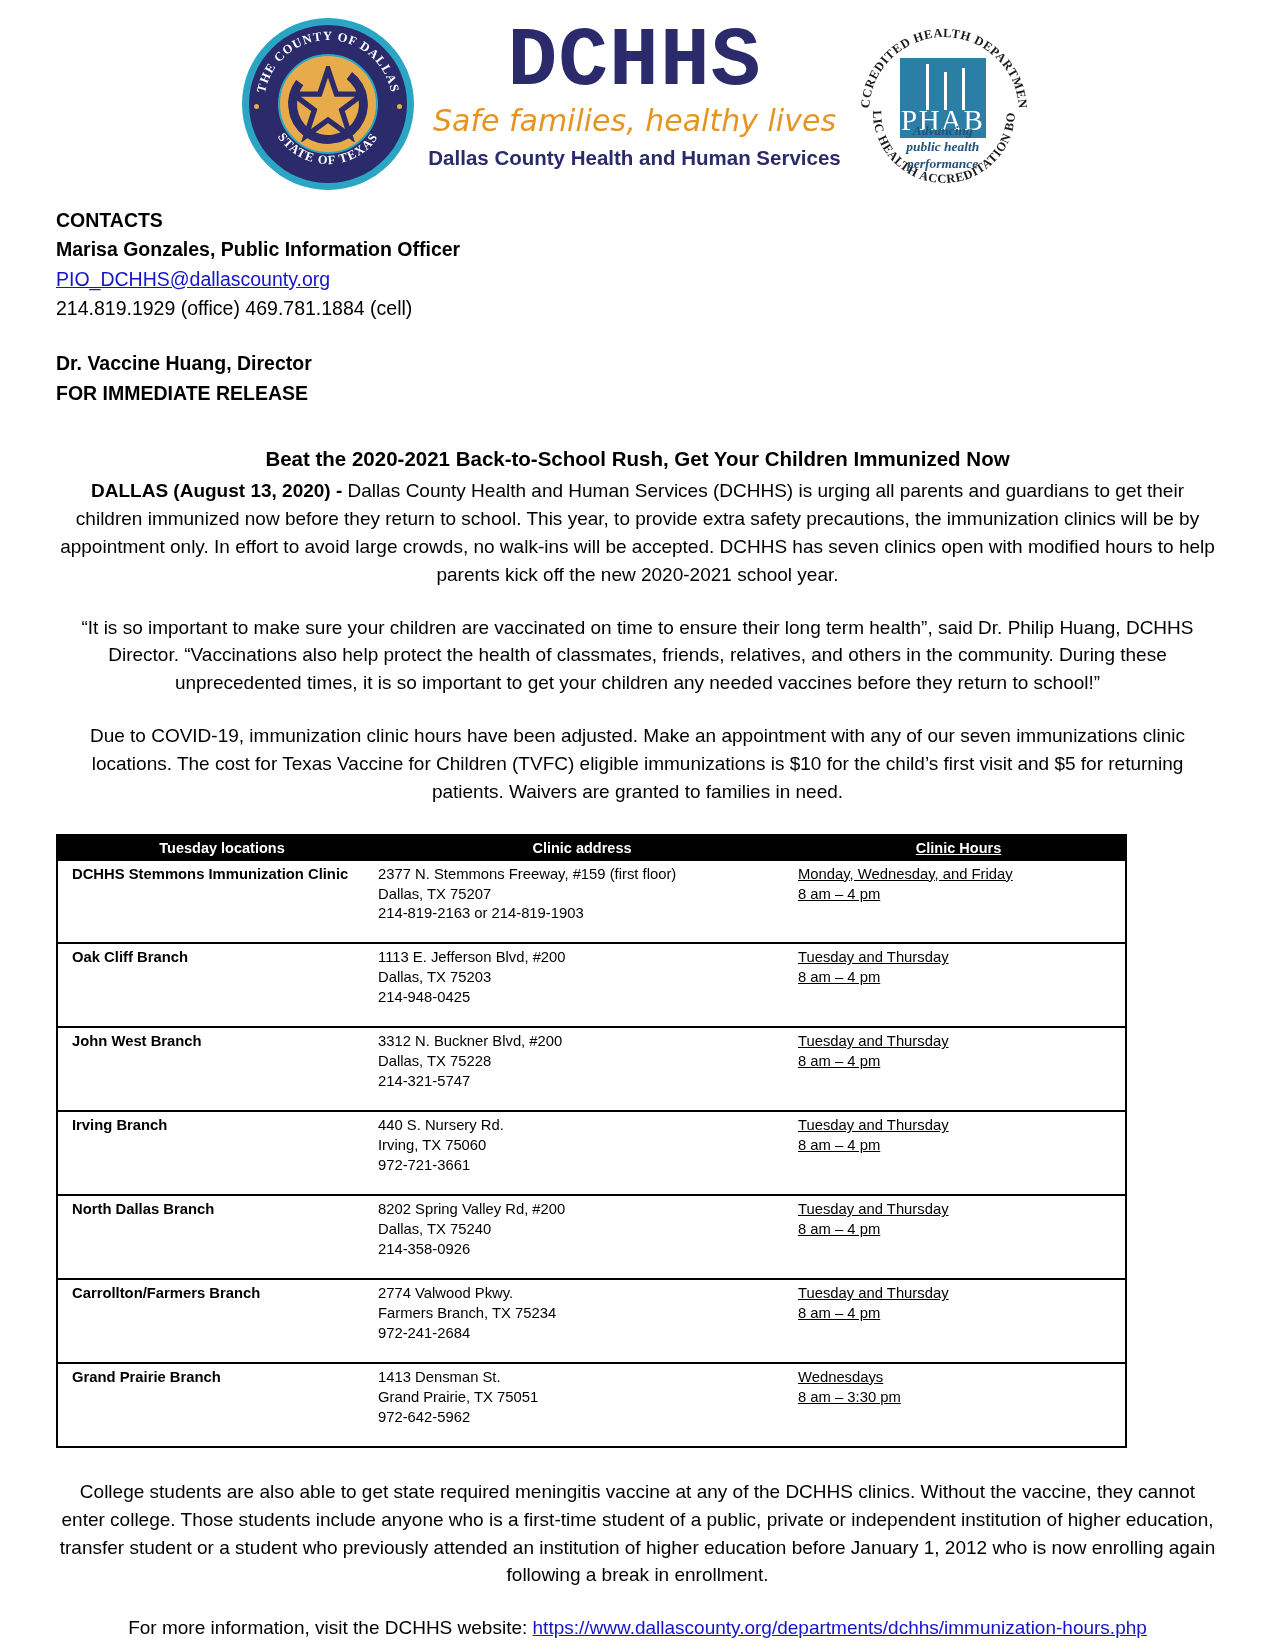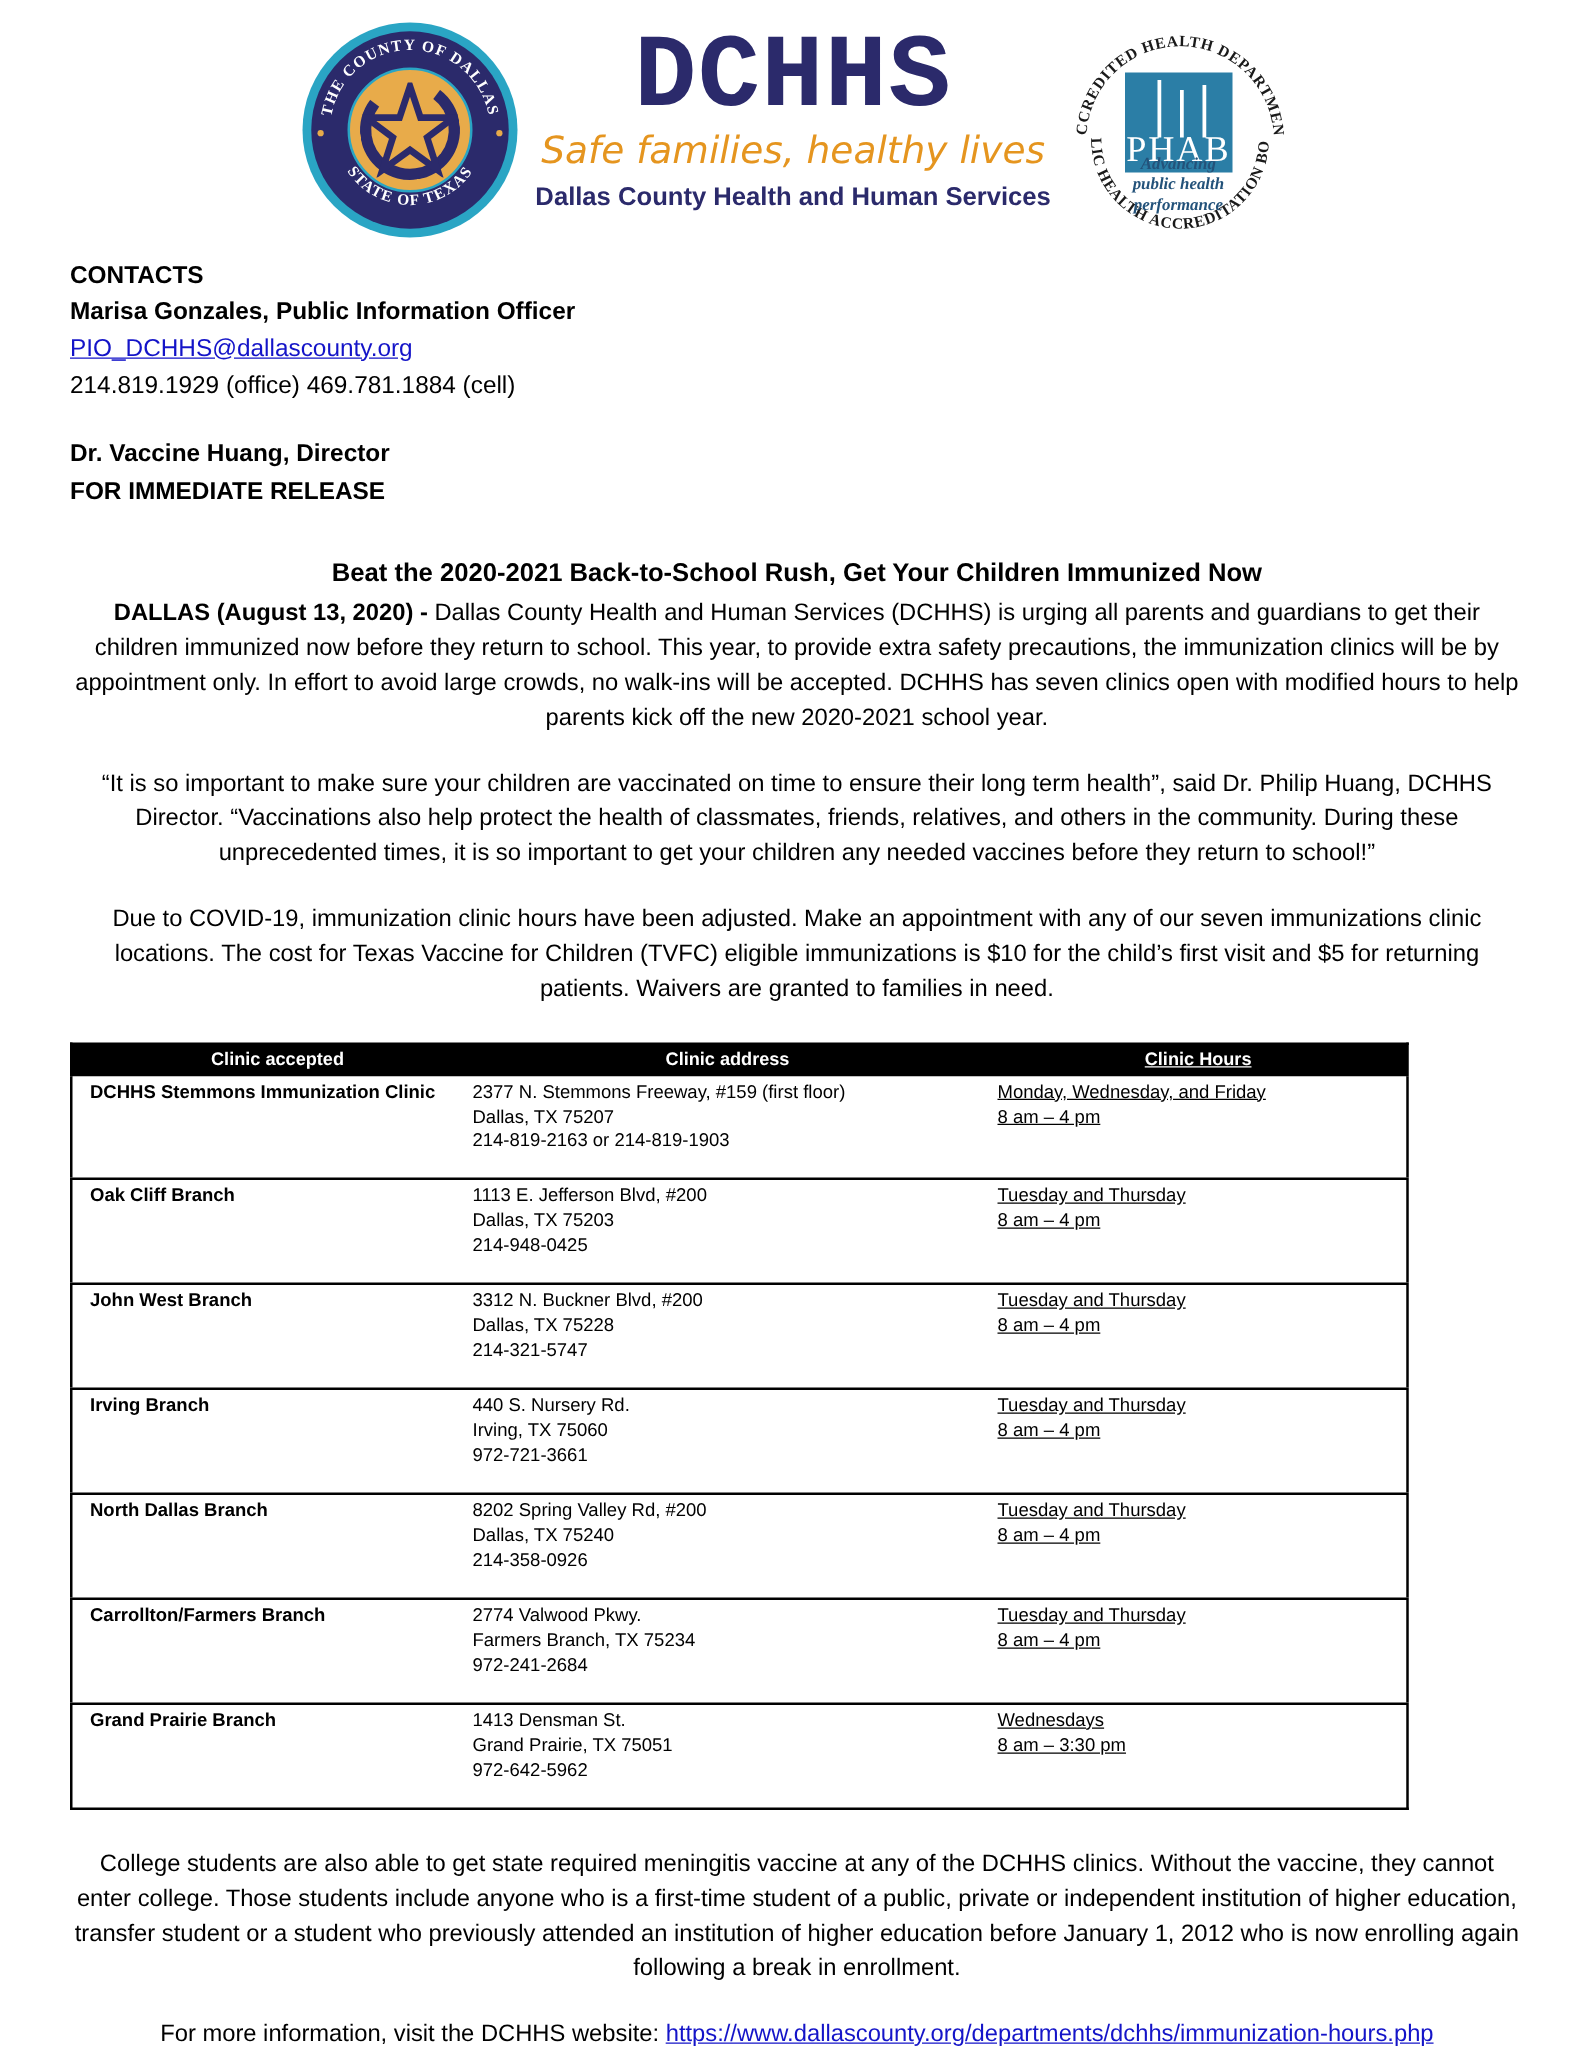--- a/index.html
+++ b/index.html
@@ -324,21 +324,21 @@
 
   <p class="body-par"><span class="lead-bold">DALLAS (August 13, 2020) - </span><span>Dallas County Health and Human Services (DCHHS) is urging all parents and guardians to get their children immunized now before they return to school.  This year, to provide extra safety precautions, the immunization clinics will be by appointment only.  In effort to avoid large crowds, no walk-ins will be accepted.  DCHHS has seven clinics open with modified hours to help parents kick off the new 2020-2021 school year.</span></p>
   <div class="par-gap"></div>
   <p class="body-par">“It is so important to make sure your children are vaccinated on time to ensure their long term health”, said Dr. Philip Huang, DCHHS Director.  “Vaccinations also help protect the health of classmates, friends, relatives, and others in the community.  During these unprecedented times, it is so important to get your children any needed vaccines before they return to school!”</p>
   <div class="par-gap"></div>
   <p class="body-par">Due to COVID-19, immunization clinic hours have been adjusted.  Make an appointment with any of our seven immunizations clinic locations.   The cost for Texas Vaccine for Children (TVFC) eligible immunizations is $10 for the child’s first visit and $5 for returning patients.  Waivers are granted to families in need.</p>
 
   <table class="clinic-table">
     <thead>
       <tr>
-        <th class="col-name">Clinic accepted</th>
+        <th class="col-name">Tuesday locations</th>
         <th class="col-addr">Clinic address</th>
         <th class="col-hours">Clinic Hours</th>
       </tr>
     </thead>
     <tbody id="clinic-rows">
         <tr>
           <td class="col-name">DCHHS Stemmons Immunization Clinic</td>
           <td class="col-addr">
             <span class="cell-line">2377 N. Stemmons Freeway, #159 (first floor)</span>
             <span class="cell-line">Dallas, TX 75207</span>

